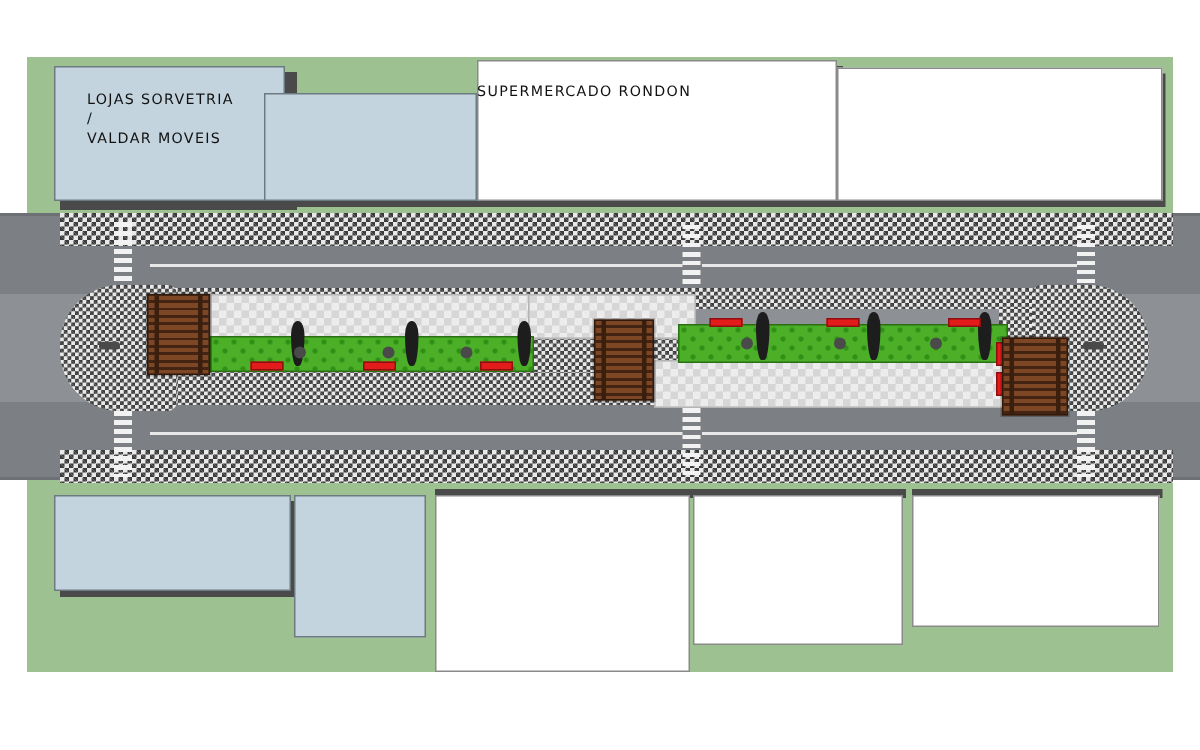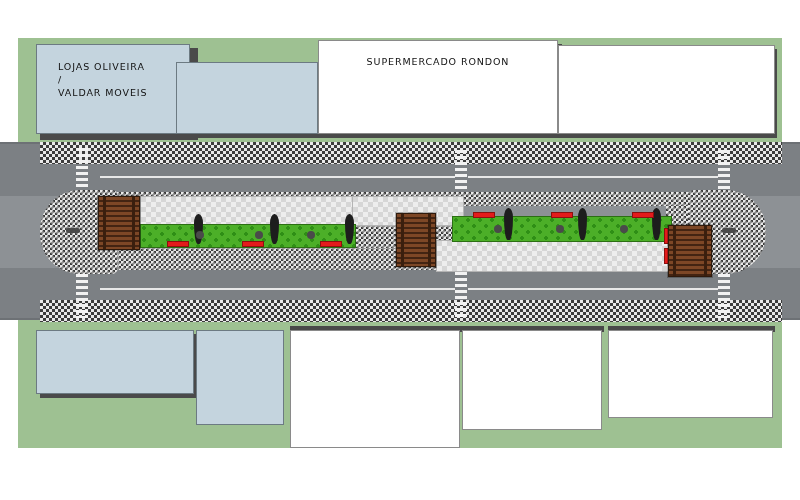--- a/index.html
+++ b/index.html
@@ -110,21 +110,21 @@
   .bldg-label{
     position:absolute;
     font-family:"DejaVu Sans",sans-serif;
     font-size:9.5px;
     letter-spacing:.9px;
     color:#111;
     line-height:13px;
     white-space:pre-line;
     font-weight:400;
   }
-  .bldg-label.center{text-align:center;}
+  .bldg-label.center{}
 </style>
 </head>
 <body>
 
 <div id="plan">
 
   <div class="lawn" style="left:18px;top:38px;width:764px;height:104px;"></div>
   <div class="lawn" style="left:18px;top:320px;width:764px;height:128px;"></div>
 
   <div class="road" style="left:0px;top:142px;width:800px;height:178px;"></div>
@@ -198,21 +198,21 @@
 
   <div class="zebra" style="left:76px;top:148px;width:12px;height:42px;"></div>
   <div class="zebra" style="left:76px;top:274px;width:12px;height:44px;"></div>
   <div class="zebra" style="left:455px;top:150px;width:12px;height:42px;"></div>
   <div class="zebra" style="left:455px;top:272px;width:12px;height:46px;"></div>
   <div class="zebra" style="left:718px;top:150px;width:12px;height:40px;"></div>
   <div class="zebra" style="left:718px;top:274px;width:12px;height:44px;"></div>
 
   <div class="bldg-shadow" style="left:40px;top:48px;width:158px;height:92px;"></div>
   <div class="bldg blue" style="left:36px;top:44px;width:154px;height:90px;"></div>
-  <div class="bldg-label" style="left:58px;top:60px;width:130px;">LOJAS OLIVEIRA
+  <div class="bldg-label" style="left:58px;top:60px;width:130px;">LOJAS SORVETRIA
 /
 VALDAR MOVEIS</div>
 
   <div class="bldg-shadow" style="left:180px;top:66px;width:142px;height:72px;"></div>
   <div class="bldg blue" style="left:176px;top:62px;width:142px;height:72px;"></div>
 
   <div class="bldg-shadow" style="left:322px;top:44px;width:240px;height:94px;"></div>
   <div class="bldg white" style="left:318px;top:40px;width:240px;height:94px;"></div>
   <div class="bldg-label center" style="left:318px;top:55px;width:240px;">SUPERMERCADO RONDON</div>
 

